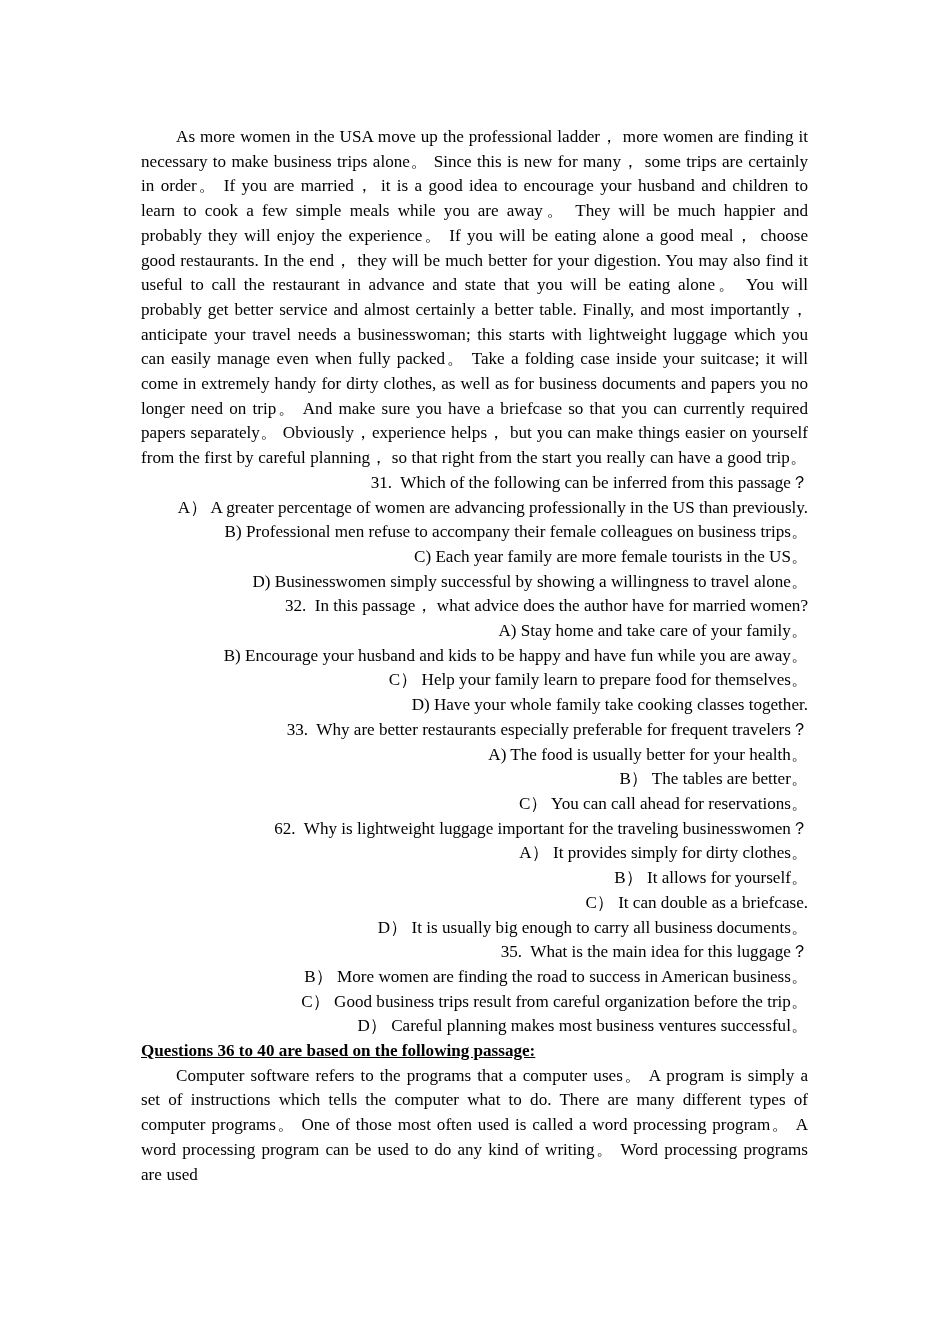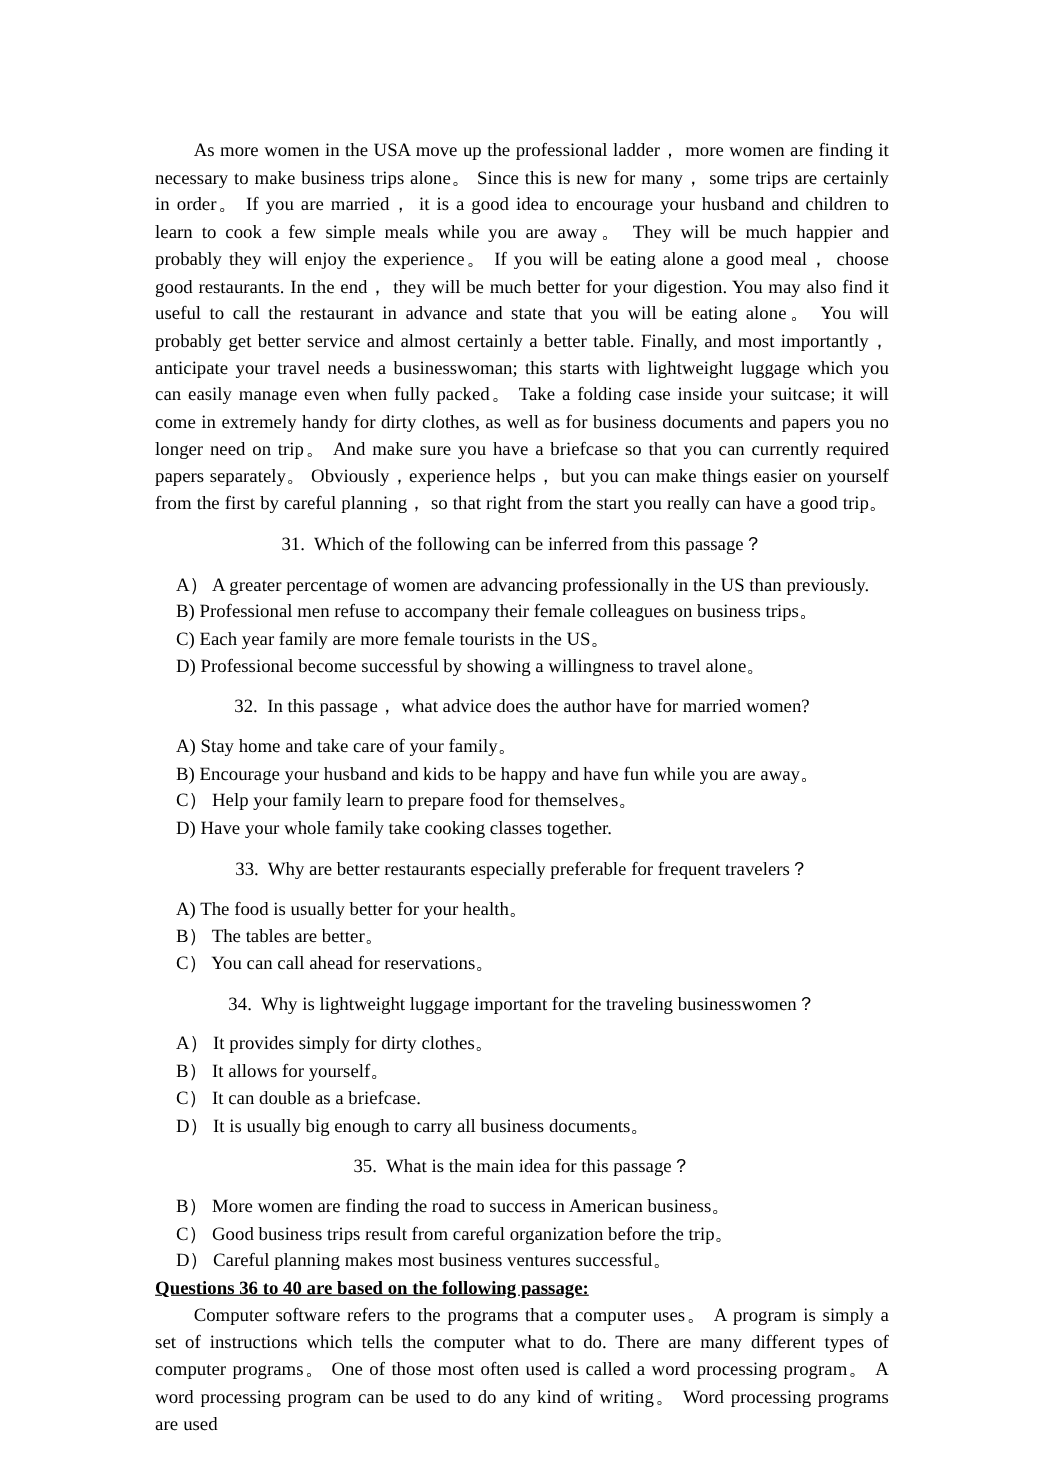--- a/index.html
+++ b/index.html
@@ -34,32 +34,32 @@
     word-spacing: 0.02em;
   }
   .para.indent {
     text-indent: 2.05em;
   }
 
   
   .qline {
     font-size: 17.1px;
     line-height: 24.7px;
-    margin: 12px;
-    text-align: center;
+    margin: 0;
+    text-align: right;
     white-space: nowrap;
   }
 
   
   .optline {
     font-size: 17.1px;
     line-height: 24.7px;
     margin: 0;
     padding-left: 19px;
-    text-align: left;
+    text-align: right;
     white-space: nowrap;
   }
 
   
   .heading {
     font-size: 17.1px;
     line-height: 24.7px;
     margin: 0;
     font-weight: bold;
     text-align: left;
@@ -74,48 +74,48 @@
 
 <div class="page">
 
   <p class="para indent">As more women in the USA move up the professional ladder，  more women are finding it necessary to make business trips alone。  Since this is new for many，  some trips are certainly in order。  If you are married，  it is a good idea to encourage your husband and children to learn to cook a few simple meals while you are away。  They will be much happier and probably they will enjoy the experience。  If you will be eating alone a good meal，  choose good restaurants. In the end，  they will be much better for your digestion. You may also find it useful to call the restaurant in advance and state that you will be eating alone。  You will probably get better service and almost certainly a better table. Finally, and most importantly，  anticipate your travel needs a businesswoman; this starts with lightweight luggage which you can easily manage even when fully packed。  Take a folding case inside your suitcase; it will come in extremely handy for dirty clothes, as well as for business documents and papers you no longer need on trip。  And make sure you have a briefcase so that you can currently required papers separately。  Obviously，experience helps，  but you can make things easier on yourself from the first by careful planning，  so that right from the start you really can have a good trip。</p>
 
   <div class="qblock">
     <p class="qline"><span>31.</span>&nbsp; <span>Which of the following can be inferred from this passage？</span></p>
     <p class="optline">A）  A greater percentage of women are advancing professionally in the US than previously.</p>
     <p class="optline">B) Professional men refuse to accompany their female colleagues on business trips。</p>
     <p class="optline">C) Each year family are more female tourists in the US。</p>
-    <p class="optline">D) Professional become successful by showing a willingness to travel alone。</p>
+    <p class="optline">D) Businesswomen simply successful by showing a willingness to travel alone。</p>
   </div>
 
   <div class="qblock">
     <p class="qline"><span>32.</span>&nbsp; <span>In this passage，  what advice does the author have for married women?</span></p>
     <p class="optline">A) Stay home and take care of your family。</p>
     <p class="optline">B) Encourage your husband and kids to be happy and have fun while you are away。</p>
     <p class="optline">C）  Help your family learn to prepare food for themselves。</p>
     <p class="optline">D) Have your whole family take cooking classes together.</p>
   </div>
 
   <div class="qblock">
     <p class="qline"><span>33.</span>&nbsp; <span>Why are better restaurants especially preferable for frequent travelers？</span></p>
     <p class="optline">A) The food is usually better for your health。</p>
     <p class="optline">B）  The tables are better。</p>
     <p class="optline">C）  You can call ahead for reservations。</p>
   </div>
 
   <div class="qblock">
-    <p class="qline"><span>34.</span>&nbsp; <span>Why is lightweight luggage important for the traveling businesswomen？</span></p>
+    <p class="qline"><span>62.</span>&nbsp; <span>Why is lightweight luggage important for the traveling businesswomen？</span></p>
     <p class="optline">A）  It provides simply for dirty clothes。</p>
     <p class="optline">B）  It allows for yourself。</p>
     <p class="optline">C）  It can double as a briefcase.</p>
     <p class="optline">D）  It is usually big enough to carry all business documents。</p>
   </div>
 
   <div class="qblock">
-    <p class="qline"><span>35.</span>&nbsp; <span>What is the main idea for this passage？</span></p>
+    <p class="qline"><span>35.</span>&nbsp; <span>What is the main idea for this luggage？</span></p>
     <p class="optline">B）  More women are finding the road to success in American business。</p>
     <p class="optline">C）  Good business trips result from careful organization before the trip。</p>
     <p class="optline">D）  Careful planning makes most business ventures successful。</p>
   </div>
 
   <p class="heading">Questions 36 to 40 are based on the following passage:</p>
   <p class="para indent">Computer software refers to the programs that a computer uses。  A program is simply a set of instructions which tells the computer what to do. There are many different types of computer programs。  One of those most often used is called a word processing program。  A word processing program can be used to do any kind of writing。  Word processing programs are used</p>
 
 </div>
 

